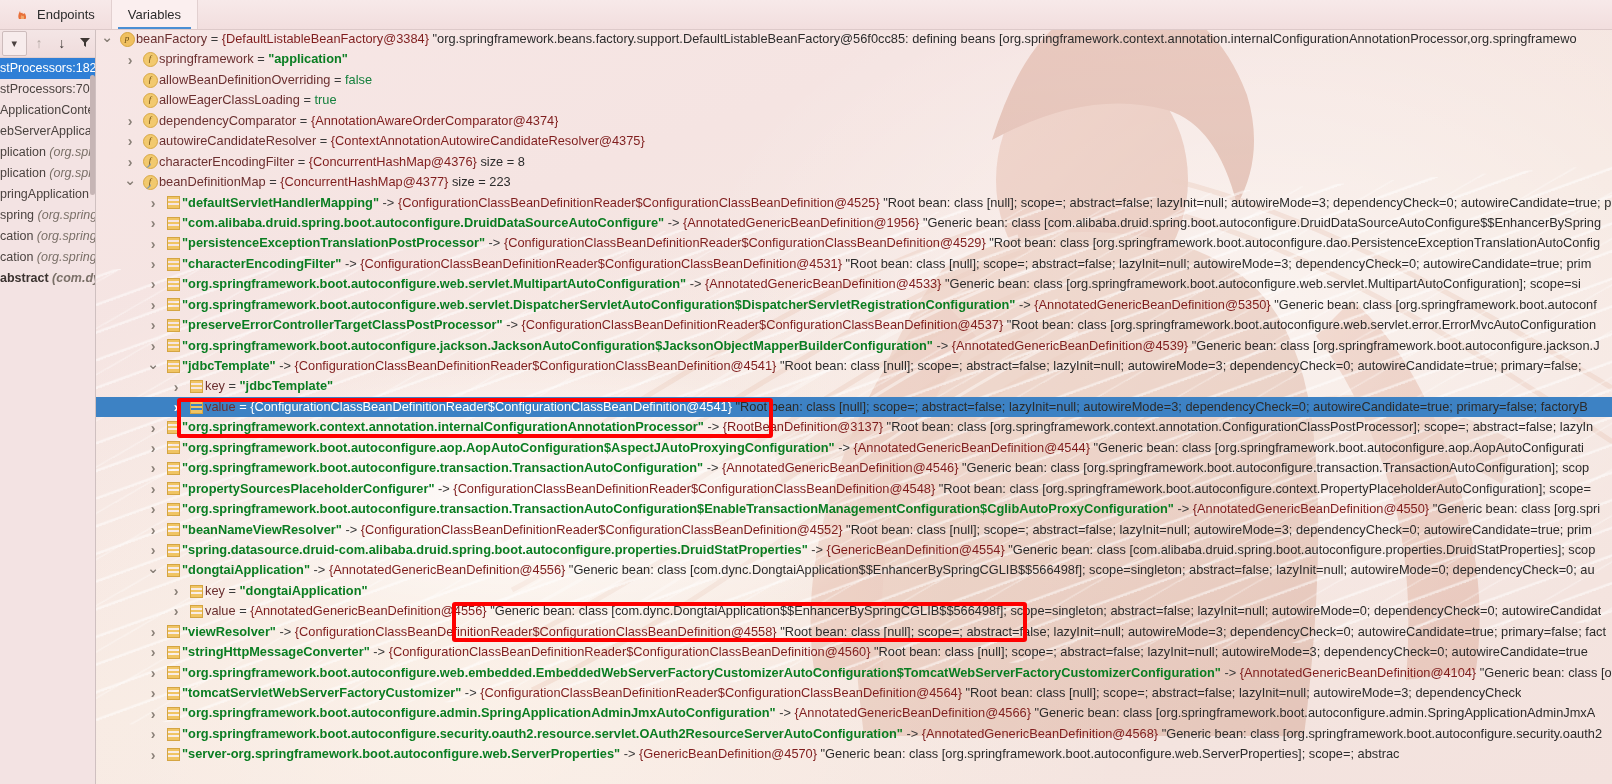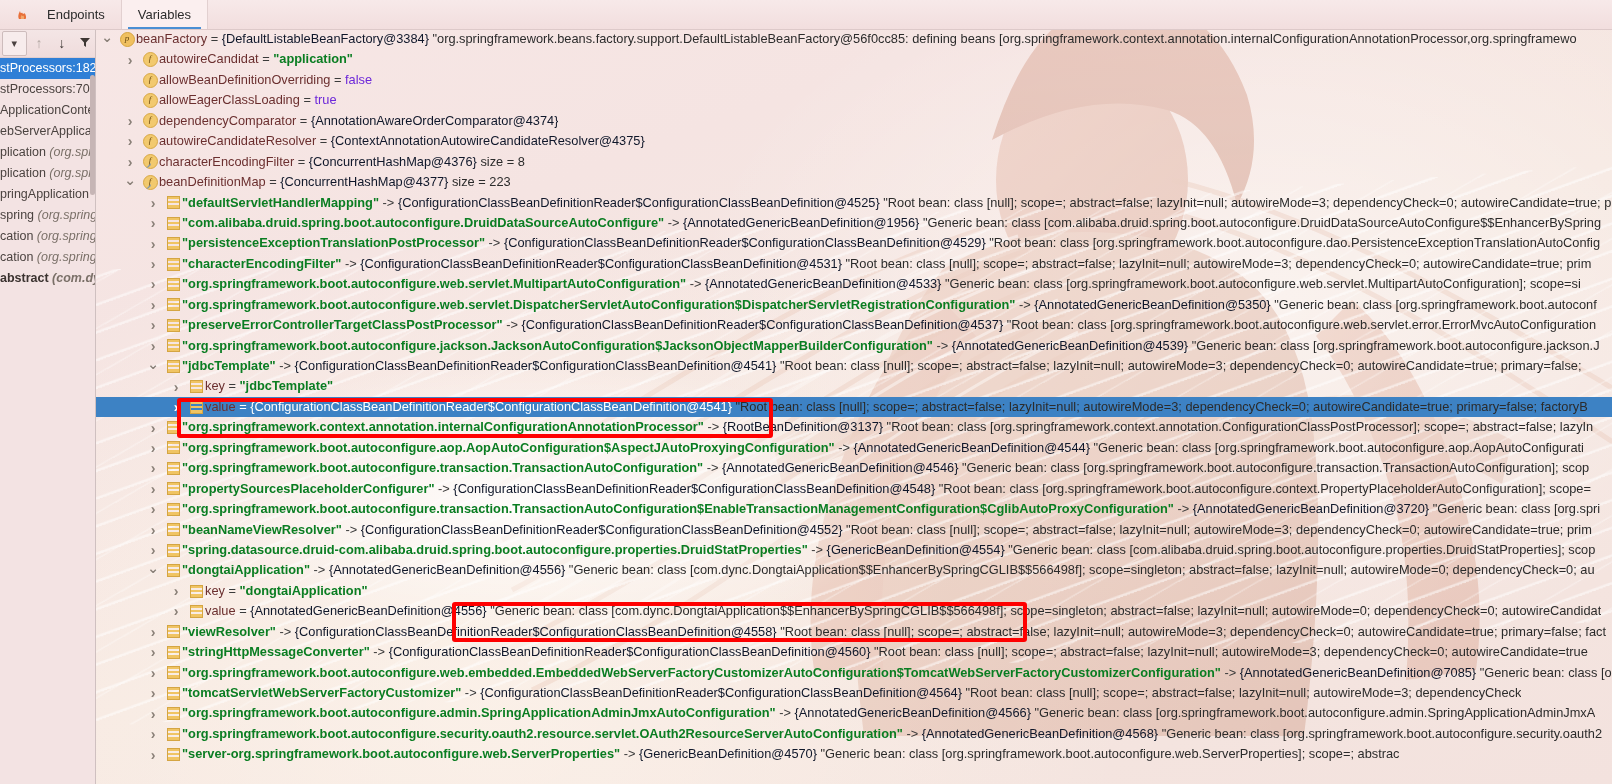--- a/index.html
+++ b/index.html
@@ -28,21 +28,21 @@
     transform:rotate(-4deg);
     filter:blur(.3px);
   }
   .bg .glow{position:absolute;left:10%;top:46%;width:46%;height:36%;
     background:radial-gradient(closest-side, rgba(255,255,255,.85), rgba(255,255,255,0));}
 
   
   .tabstrip{position:absolute;left:0;top:0;width:1612px;height:29px;
     background:linear-gradient(#f7e9e9,#f2dede);
     border-bottom:1px solid #ddc9c9;display:flex;align-items:stretch;z-index:6;}
-  .tab{display:flex;align-items:center;gap:18px;padding:0 16px;font-size:13px;color:#2b2b2b;
+  .tab{display:flex;align-items:center;gap:8px;padding:0 16px;font-size:13px;color:#2b2b2b;
     border-right:1px solid #e2d0d0;cursor:default;position:relative;}
   .tab.active{background:#fbefef;}
   .tab.active:after{content:"";position:absolute;left:6px;right:6px;bottom:0;height:2px;background:#4a8fd4;}
   .flame{width:13px;height:13px;display:inline-block;}
 
   
   .frames{position:absolute;left:0;top:29px;width:95px;height:755px;
     background:#f3e3e3;border-right:1px solid #cfc0c0;overflow:hidden;z-index:5;}
   .frames-toolbar{height:28px;display:flex;align-items:center;gap:2px;padding-left:2px;
     background:linear-gradient(#f4e6e6,#efdcdc);border-bottom:1px solid #e0cece;}
@@ -63,23 +63,23 @@
     display:flex;align-items:center;}
   .row.selected{background:#3d82c4;}
   .row.selected .txt,.row.selected .nm,.row.selected .eq,.row.selected .ref,
   .row.selected .str,.row.selected .lit,.row.selected .arrow{color:#ffffff !important;}
   .arrowcell{width:22px;min-width:22px;display:flex;align-items:center;justify-content:center;}
   .arrow{color:#8a8078;font-size:11px;line-height:1;user-select:none;}
   .icocell{width:18px;min-width:18px;display:flex;align-items:center;justify-content:center;}
   .txtcell{overflow:hidden;text-overflow:clip;}
   .nm{color:#6b2f2f;}
   .eq{color:#3a3a3a;}
-  .ref{color:#0f172a;}
+  .ref{color:#7f1d1d;}
   .str{color:#0a7d22;font-weight:bold;}
-  .lit{color:#6d28d9;}
+  .lit{color:#15803d;}
   .desc{color:#2b2b2b;}
   .keylbl{color:#6b2f2f;}
 
   
   .ic-p,.ic-f{width:13px;height:13px;border-radius:50%;background:#f0c060;border:1px solid #d6a43e;
     color:#6a4a10;font-size:9px;line-height:11px;text-align:center;font-family:"Liberation Serif",serif;font-style:italic;}
   .ic-f{background:#f2c96e;border-color:#d8a947;}
   .ic-map{width:11px;height:11px;background:
      linear-gradient(#f0c463 0 2px, transparent 2px 4px, #f0c463 4px 6px, transparent 6px 8px, #f0c463 8px 11px);
      border:1px solid #d4a543;}
@@ -205,21 +205,21 @@
         <div class="txtcell txt"><span class="nm">beanFactory</span><span class="eq"> = </span><span class="ref">{DefaultListableBeanFactory@3384}</span><span class="desc"> "org.springframework.beans.factory.support.DefaultListableBeanFactory@56f0cc85: defining beans [org.springframework.context.annotation.internalConfigurationAnnotationProcessor,org.springframewo</span></div>
       </div>
       <div class="row">
         <div style="width: 23px; min-width: 23px;"></div>
         <div class="arrowcell">
           <span class="arrow" style="font-size: 14px; font-weight: bold;">›</span>
         </div>
         <div class="icocell">
           <div class="ic-f">f</div>
         </div>
-        <div class="txtcell txt"><span class="nm">autowireCandidat</span><span class="eq"> = </span><span class="str">"application"</span></div>
+        <div class="txtcell txt"><span class="nm">springframework</span><span class="eq"> = </span><span class="str">"application"</span></div>
       </div>
       <div class="row">
         <div style="width: 23px; min-width: 23px;"></div>
         <div class="arrowcell"></div>
         <div class="icocell">
           <div class="ic-f">f</div>
         </div>
         <div class="txtcell txt"><span class="nm">allowBeanDefinitionOverriding</span><span class="eq"> = </span><span class="lit">false</span></div>
       </div>
       <div class="row">
@@ -427,21 +427,21 @@
         <div class="txtcell txt"><span class="str">"propertySourcesPlaceholderConfigurer"</span><span class="eq"> -&gt; </span><span class="ref">{ConfigurationClassBeanDefinitionReader$ConfigurationClassBeanDefinition@4548}</span><span class="desc"> "Root bean: class [org.springframework.boot.autoconfigure.context.PropertyPlaceholderAutoConfiguration]; scope=</span></div>
       </div>
       <div class="row">
         <div style="width: 46px; min-width: 46px;"></div>
         <div class="arrowcell">
           <span class="arrow" style="font-size: 14px; font-weight: bold;">›</span>
         </div>
         <div class="icocell">
           <div class="ic-map"></div>
         </div>
-        <div class="txtcell txt"><span class="str">"org.springframework.boot.autoconfigure.transaction.TransactionAutoConfiguration$EnableTransactionManagementConfiguration$CglibAutoProxyConfiguration"</span><span class="eq"> -&gt; </span><span class="ref">{AnnotatedGenericBeanDefinition@3720}</span><span class="desc"> "Generic bean: class [org.spri</span></div>
+        <div class="txtcell txt"><span class="str">"org.springframework.boot.autoconfigure.transaction.TransactionAutoConfiguration$EnableTransactionManagementConfiguration$CglibAutoProxyConfiguration"</span><span class="eq"> -&gt; </span><span class="ref">{AnnotatedGenericBeanDefinition@4550}</span><span class="desc"> "Generic bean: class [org.spri</span></div>
       </div>
       <div class="row">
         <div style="width: 46px; min-width: 46px;"></div>
         <div class="arrowcell">
           <span class="arrow" style="font-size: 14px; font-weight: bold;">›</span>
         </div>
         <div class="icocell">
           <div class="ic-map"></div>
         </div>
         <div class="txtcell txt"><span class="str">"beanNameViewResolver"</span><span class="eq"> -&gt; </span><span class="ref">{ConfigurationClassBeanDefinitionReader$ConfigurationClassBeanDefinition@4552}</span><span class="desc"> "Root bean: class [null]; scope=; abstract=false; lazyInit=null; autowireMode=3; dependencyCheck=0; autowireCandidate=true; prim</span></div>
@@ -507,21 +507,21 @@
         <div class="txtcell txt"><span class="str">"stringHttpMessageConverter"</span><span class="eq"> -&gt; </span><span class="ref">{ConfigurationClassBeanDefinitionReader$ConfigurationClassBeanDefinition@4560}</span><span class="desc"> "Root bean: class [null]; scope=; abstract=false; lazyInit=null; autowireMode=3; dependencyCheck=0; autowireCandidate=true</span></div>
       </div>
       <div class="row">
         <div style="width: 46px; min-width: 46px;"></div>
         <div class="arrowcell">
           <span class="arrow" style="font-size: 14px; font-weight: bold;">›</span>
         </div>
         <div class="icocell">
           <div class="ic-map"></div>
         </div>
-        <div class="txtcell txt"><span class="str">"org.springframework.boot.autoconfigure.web.embedded.EmbeddedWebServerFactoryCustomizerAutoConfiguration$TomcatWebServerFactoryCustomizerConfiguration"</span><span class="eq"> -&gt; </span><span class="ref">{AnnotatedGenericBeanDefinition@7085}</span><span class="desc"> "Generic bean: class [o</span></div>
+        <div class="txtcell txt"><span class="str">"org.springframework.boot.autoconfigure.web.embedded.EmbeddedWebServerFactoryCustomizerAutoConfiguration$TomcatWebServerFactoryCustomizerConfiguration"</span><span class="eq"> -&gt; </span><span class="ref">{AnnotatedGenericBeanDefinition@4104}</span><span class="desc"> "Generic bean: class [o</span></div>
       </div>
       <div class="row">
         <div style="width: 46px; min-width: 46px;"></div>
         <div class="arrowcell">
           <span class="arrow" style="font-size: 14px; font-weight: bold;">›</span>
         </div>
         <div class="icocell">
           <div class="ic-map"></div>
         </div>
         <div class="txtcell txt"><span class="str">"tomcatServletWebServerFactoryCustomizer"</span><span class="eq"> -&gt; </span><span class="ref">{ConfigurationClassBeanDefinitionReader$ConfigurationClassBeanDefinition@4564}</span><span class="desc"> "Root bean: class [null]; scope=; abstract=false; lazyInit=null; autowireMode=3; dependencyCheck</span></div>

